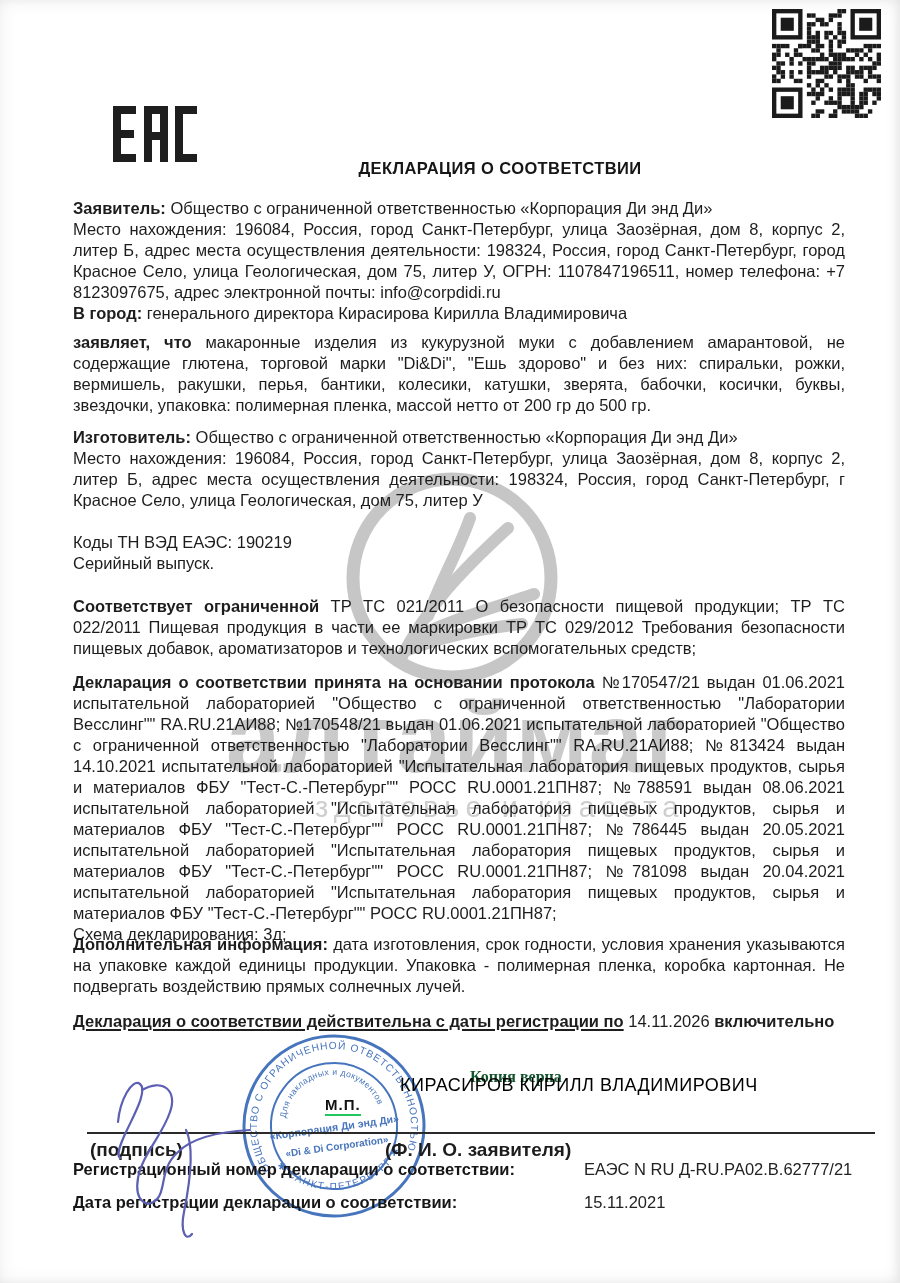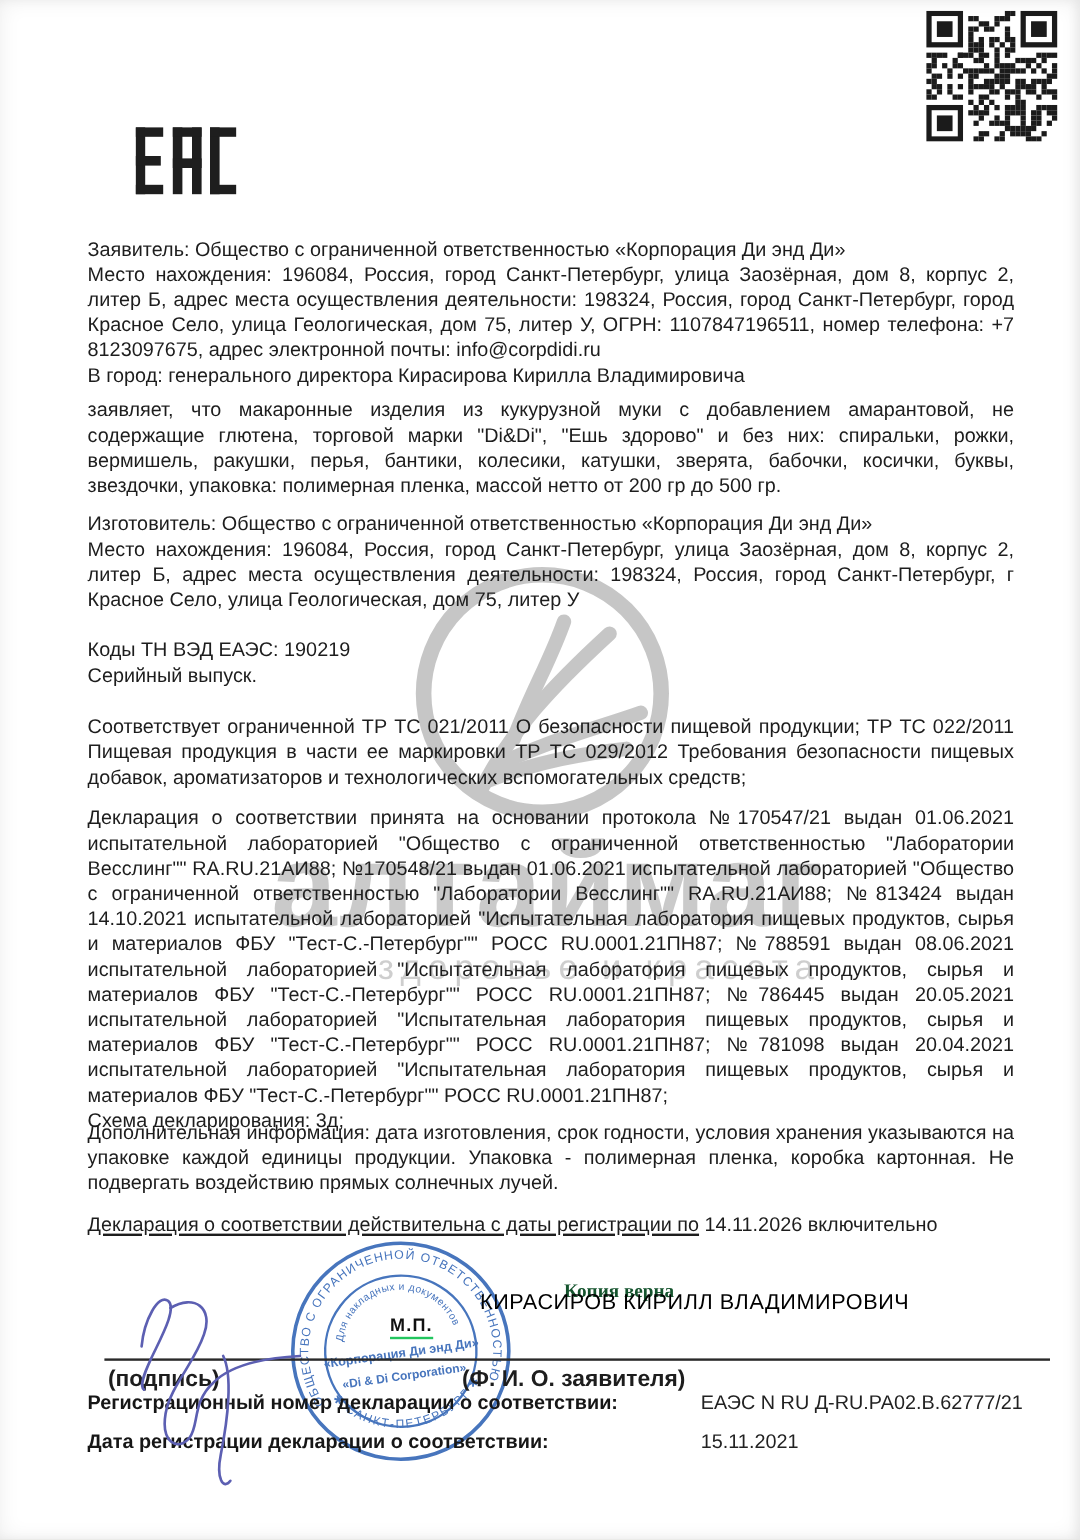--- a/index.html
+++ b/index.html
@@ -8,21 +8,21 @@
     background:#fff;overflow:hidden;
     font-family:"Liberation Sans", sans-serif;color:#1d1d1d;
     box-shadow:inset 0 0 18px rgba(0,0,0,.07), inset -4px 0 8px rgba(0,0,0,.05);
   }
   .abs{position:absolute;}
   .para{
     position:absolute;left:73px;width:772px;
     font-size:16.5px;line-height:21px;text-align:justify;
     color:#1d1d1d;z-index:3;
   }
-  .b{font-weight:normal;}
+  .b{font-weight:bold;}
   .u{text-decoration:underline;text-underline-offset:2px;text-decoration-thickness:1.5px;}
   .title{
     position:absolute;left:100px;width:800px;text-align:center;
     font-weight:bold;font-size:16.5px;letter-spacing:.4px;color:#161616;z-index:3;
   }
   .wm-brand{
     position:absolute;left:226px;top:682px;
     font-size:98px;font-weight:bold;letter-spacing:2px;
     color:rgba(138,138,138,.45);z-index:1;white-space:nowrap;
   }
@@ -303,20 +303,21 @@
       <rect x="10" y="6" width="1" height="1" fill="#1b1b1b"></rect>
       <rect x="6" y="10" width="1" height="1" fill="#1b1b1b"></rect>
       <rect x="12" y="6" width="1" height="1" fill="#1b1b1b"></rect>
       <rect x="6" y="12" width="1" height="1" fill="#1b1b1b"></rect>
       <rect x="14" y="6" width="1" height="1" fill="#1b1b1b"></rect>
       <rect x="6" y="14" width="1" height="1" fill="#1b1b1b"></rect>
       <rect x="16" y="6" width="1" height="1" fill="#1b1b1b"></rect>
       <rect x="6" y="16" width="1" height="1" fill="#1b1b1b"></rect>
     </svg>
 
+  <div class="title" style="top:159px">ДЕКЛАРАЦИЯ О СООТВЕТСТВИИ</div>
 
   <svg class="abs" style="left:342px;top:468px;z-index:1;opacity:.5" width="220" height="220" viewBox="0 0 220 220">
     <circle cx="110" cy="110" r="99" fill="none" stroke="#8f8f8f" stroke-width="13"></circle>
     <g fill="none" stroke="#8f8f8f" stroke-width="12" stroke-linecap="round">
       <path d="M 58 192 C 84 140, 118 104, 166 60"></path>
       <path d="M 72 170 C 112 150, 152 140, 192 126"></path>
       <path d="M 86 148 C 100 110, 116 84, 128 50"></path>
       <path d="M 66 182 C 102 168, 142 160, 180 156"></path>
     </g>
   </svg>

